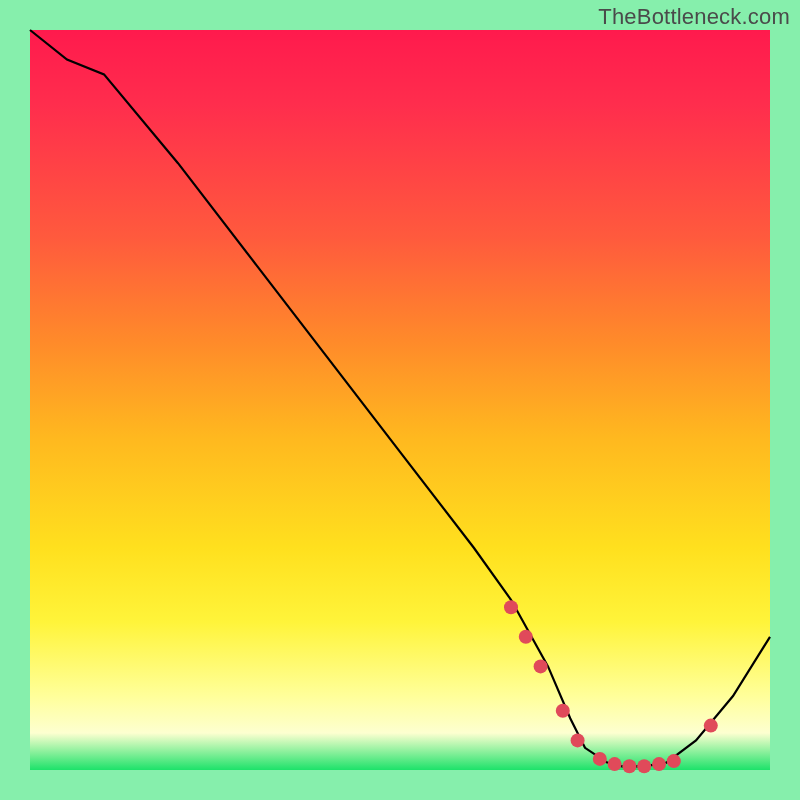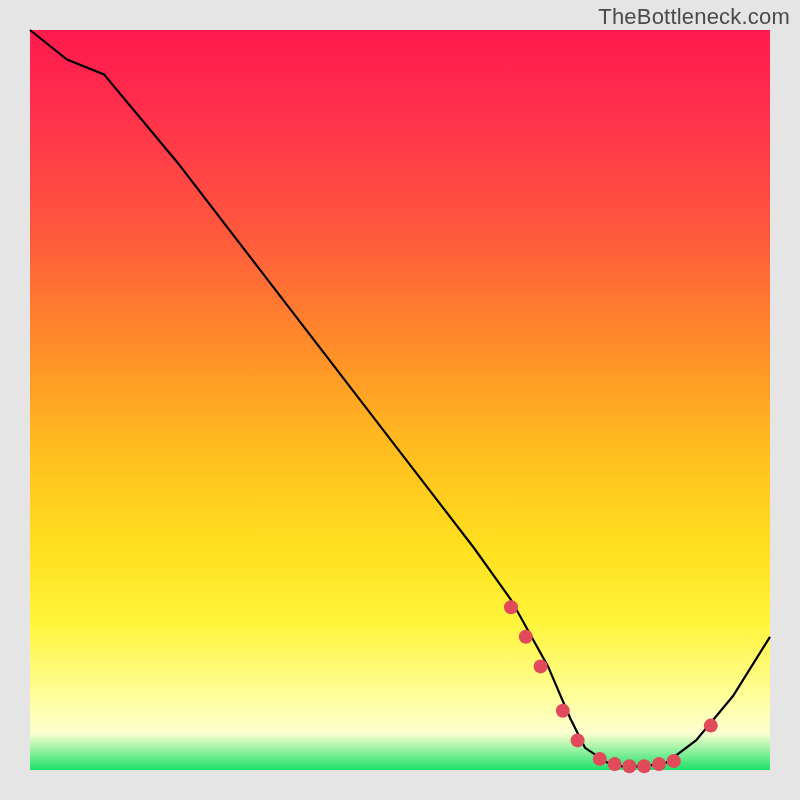--- a/index.html
+++ b/index.html
@@ -8,21 +8,21 @@
     width: 800px;
     height: 800px;
     background: #000;
     overflow: hidden;
     font-family: Arial, Helvetica, sans-serif;
   }
   .frame {
     position: relative;
     width: 800px;
     height: 800px;
-    background: #e5e5e5;
+    background: #86efac;
   }
   .watermark {
     position: absolute;
     top: 4px;
     right: 10px;
     color: #4a4a4a;
     font-size: 22px;
     font-weight: 500;
     letter-spacing: 0.2px;
     z-index: 10;

